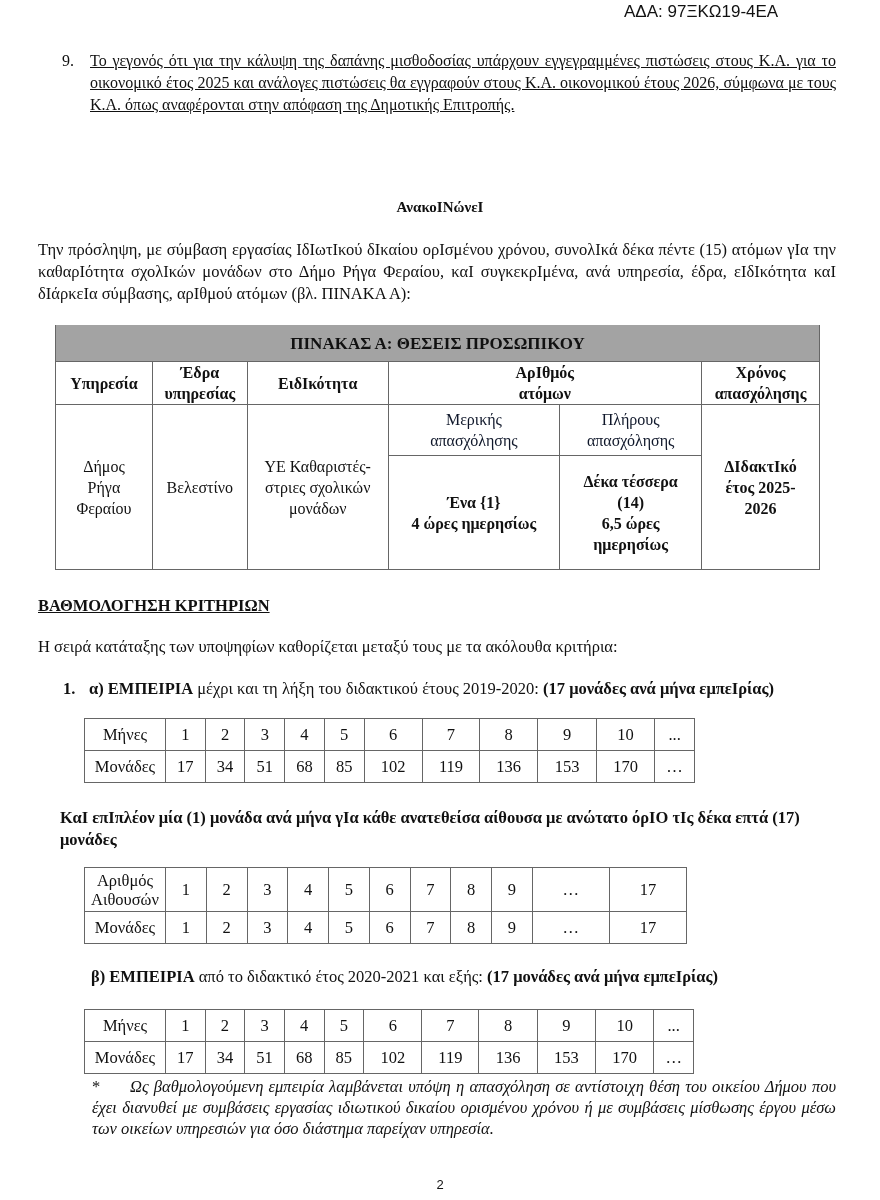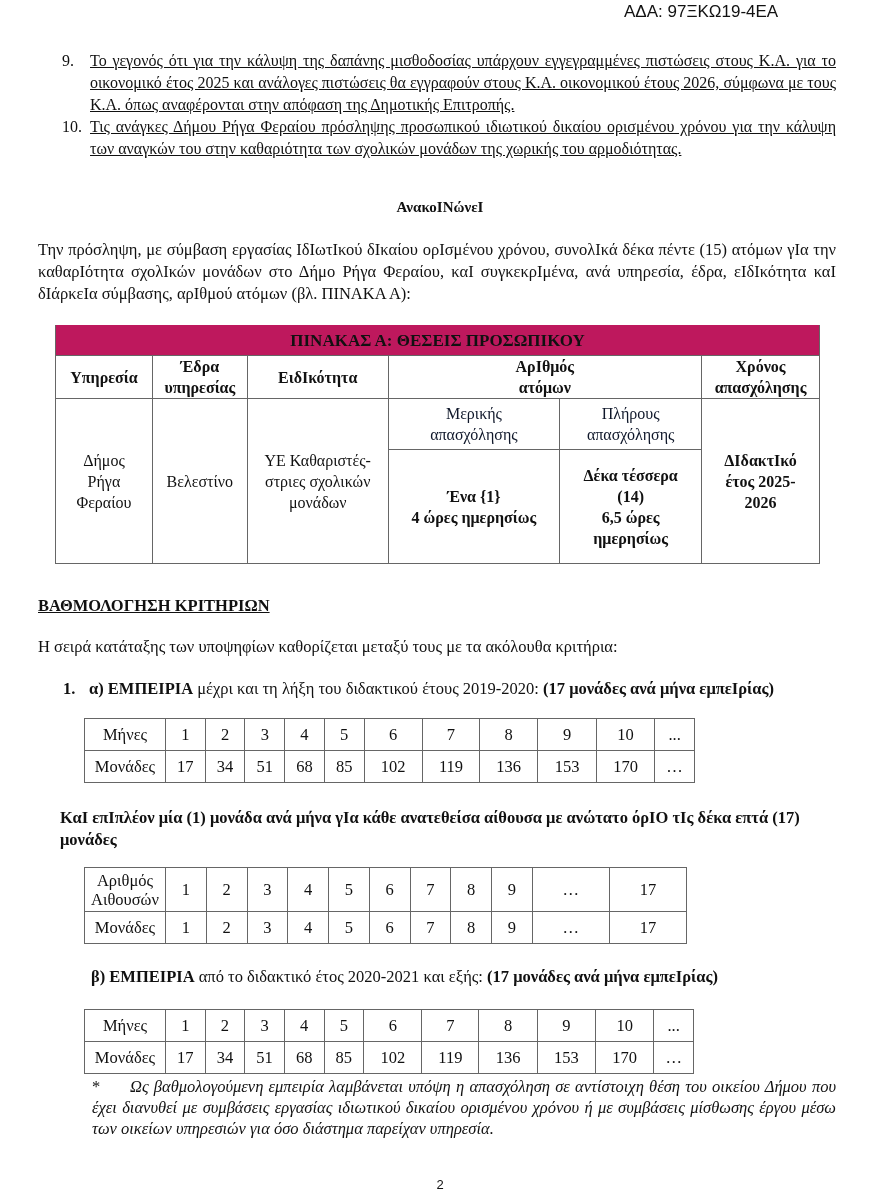--- a/index.html
+++ b/index.html
@@ -10,21 +10,21 @@
   .para { line-height:22px; text-align:justify; }
   .numlist { left:62px; width:774px; }
   .numlist .item { display:flex; }
   .numlist .num { width:28px; flex:none; }
   .numlist .txt { flex:1; text-align:justify; text-align-last:left;text-decoration:underline; }
   .announce { top:199px; left:0; width:880px; text-align:center; font-weight:bold; font-size:15px; }
   .intro { top:239px; left:38px; width:798px; font-weight:normal; font-size:16.5px; line-height:22px; text-align:justify; }
   table { border-collapse:collapse; }
   .maintbl { position:absolute; top:325px; left:55px; width:765px; }
   .maintbl td { border:1px solid #666; text-align:center; vertical-align:middle; padding:0 2px; line-height:21px; }
-  .maintbl .titlecell { background:#be185d; font-weight:bold; font-size:17px; height:30px; border-top:none; }
+  .maintbl .titlecell { background:#a3a3a3; font-weight:bold; font-size:17px; height:36px; border-top:none; }
   .maintbl .hdr { font-weight:bold; font-size:16px; height:40px; }
   .maintbl .subhdr { height:50px; color:#0f172a; }
   .bold { font-weight:bold; }
   .sect { top:596px; left:38px; font-weight:bold; text-decoration:underline; font-size:16.5px; }
   .desc { top:637px; left:38px; font-size:16.5px; }
   .crit1 { top:678px; left:63px; width:760px; font-size:16.5px; line-height:22px; }
   .small-tbl { position:absolute; font-size:16.5px; }
   .small-tbl td { border:1px solid #666; text-align:center; height:31px; padding:0; }
   .small-tbl td.lbl { width:80px;margin-top:30px; }
   .extra { top:807px; left:60px; width:780px; font-weight:bold; font-size:16.5px; line-height:22px; }
@@ -35,24 +35,20 @@
 </head>
 <body>
 
 <div class="abs ada">ΑΔΑ: 97ΞΚΩ19-4ΕΑ</div>
 
 <div class="abs numlist para" style="top:50px;">
   <div class="item">
     <span class="num">9.</span>
     <span class="txt">Το  γεγονός ότι για την κάλυψη της δαπάνης μισθοδοσίας υπάρχουν εγγεγραμμένες πιστώσεις στους Κ.Α. για το οικονομικό έτος 2025 και ανάλογες πιστώσεις θα εγγραφούν στους Κ.Α. οικονομικού έτους 2026, σύμφωνα με τους Κ.Α. όπως αναφέρονται στην απόφαση της Δημοτικής Επιτροπής.</span>
   </div>
-  <div class="item">
-    <span class="num">10.</span>
-    <span class="txt">Τις ανάγκες Δήμου Ρήγα Φεραίου πρόσληψης προσωπικού ιδιωτικού δικαίου ορισμένου χρόνου για την κάλυψη των αναγκών του στην καθαριότητα των σχολικών μονάδων της χωρικής του αρμοδιότητας.</span>
-  </div>
 </div>
 
 <div class="abs announce">ΑνακοΙΝώνεΙ</div>
 
 <div class="abs intro">Την πρόσληψη, με σύμβαση εργασίας ΙδΙωτΙκού δΙκαίου ορΙσμένου χρόνου, συνολΙκά δέκα πέντε (15) ατόμων γΙα την καθαρΙότητα σχολΙκών μονάδων  στο Δήμο Ρήγα Φεραίου, καΙ συγκεκρΙμένα, ανά υπηρεσία, έδρα, εΙδΙκότητα καΙ δΙάρκεΙα σύμβασης, αρΙθμού ατόμων (βλ. ΠΙΝΑΚΑ Α):</div>
 
 <table class="maintbl">
   <colgroup>
     <col style="width:97px">
       <col style="width:95px">

